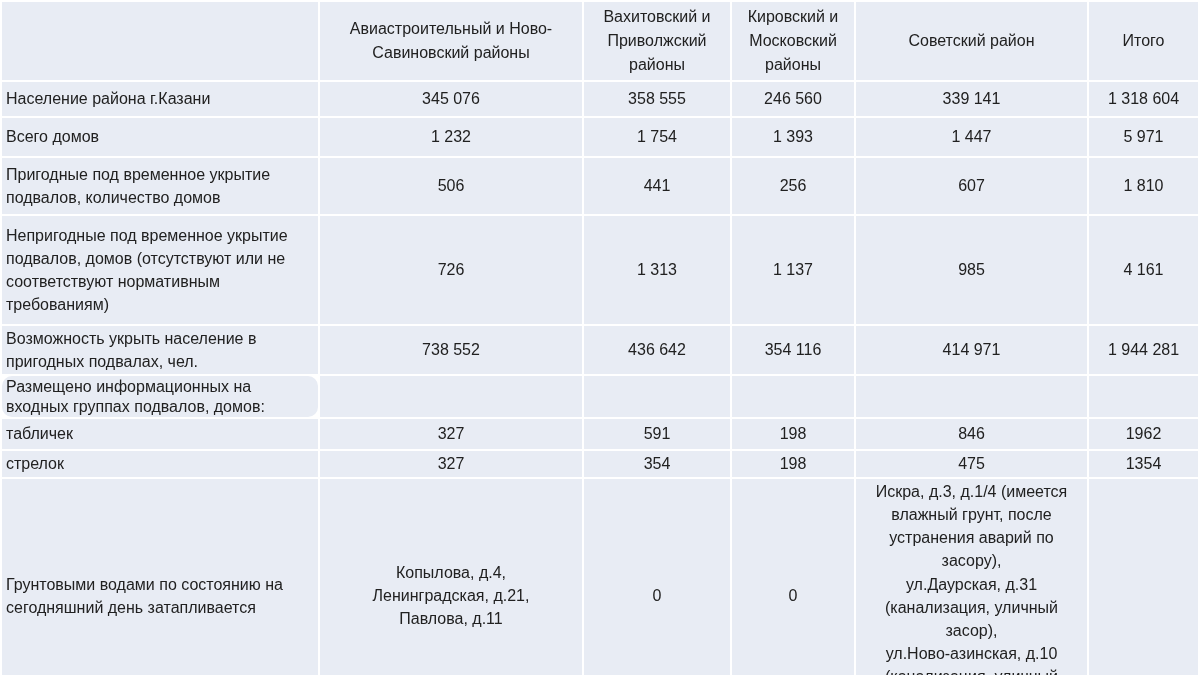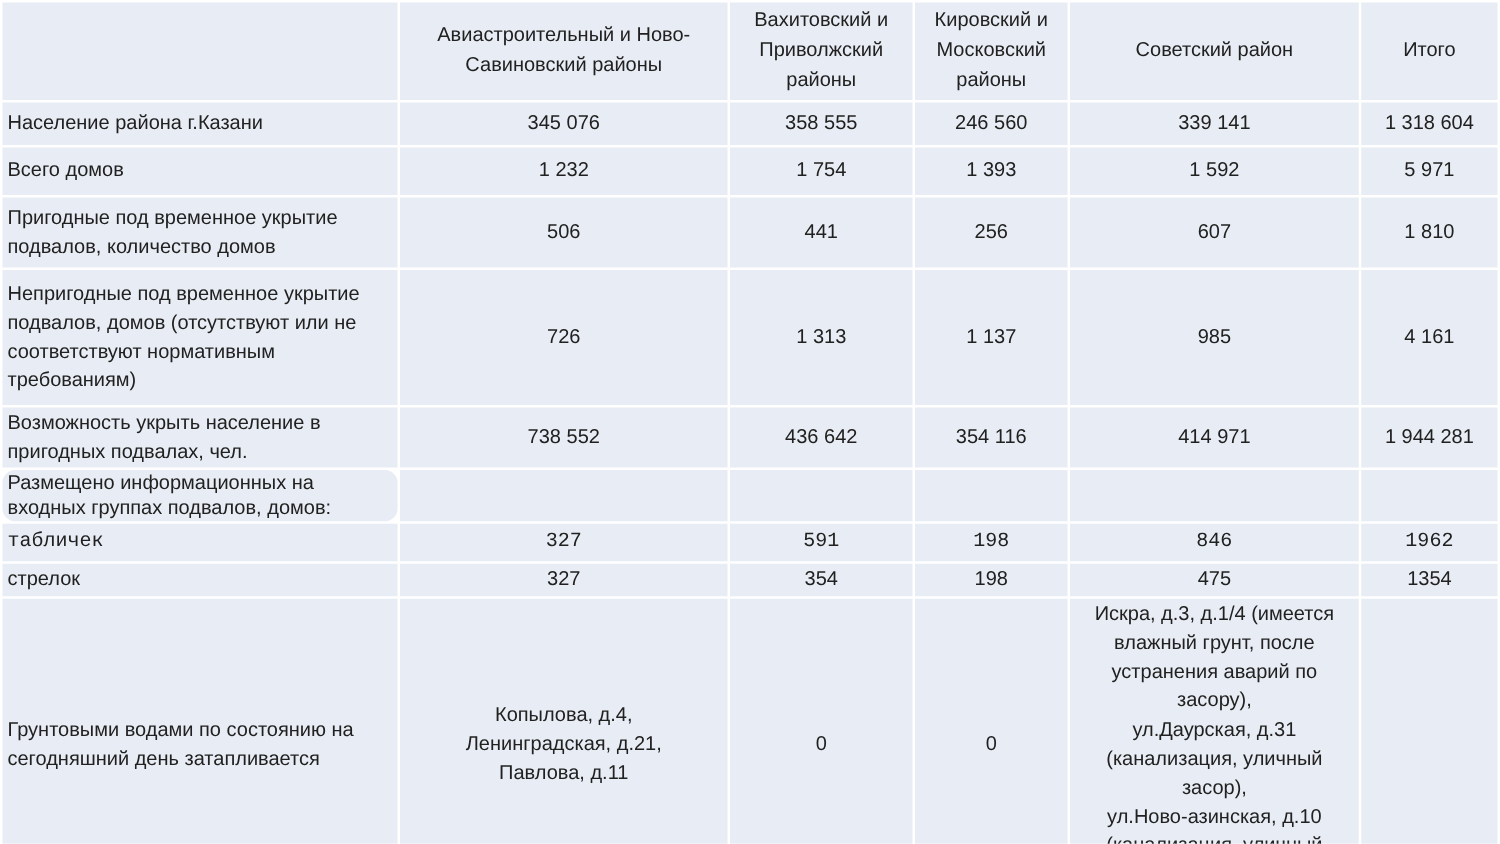--- a/index.html
+++ b/index.html
@@ -36,21 +36,21 @@
   }
   td { text-align: center; }
   
   thead tr { height: 78px; }
   tr.r0 { height: 34px; }
   tr.r1 { height: 38px; }
   tr.r2 { height: 56px; margin-left: 18px; }
   tr.r3 { height: 108px; }
   tr.r4 { height: 46px; margin-left: 44px; }
   tr.r5 { height: 36px; }
-  tr.r6 { height: 30px; font-family: Liberation Mono, monospace; }
+  tr.r6 { height: 30px; }
   tr.r7 { height: 26px; }
   tr.r8 { height: 221px; }
   tr.r5 th { line-height: 1.2; border-radius: 10px; }
   tr.r6 th, tr.r7 th, tr.r6 td, tr.r7 td { line-height: 1.1; }
   tr.r8 td { white-space: pre-line; line-height: 1.45; }
 </style>
 </head>
 <body>
 
 <table>
@@ -79,21 +79,21 @@
         <td>358 555</td>
         <td>246 560</td>
         <td>339 141</td>
         <td>1 318 604</td>
       </tr>
       <tr class="r1">
         <th>Всего домов</th>
         <td>1 232</td>
         <td>1 754</td>
         <td>1 393</td>
-        <td>1 592</td>
+        <td>1 447</td>
         <td>5 971</td>
       </tr>
       <tr class="r2">
         <th>Пригодные под временное укрытие подвалов, количество домов</th>
         <td>506</td>
         <td>441</td>
         <td>256</td>
         <td>607</td>
         <td>1 810</td>
       </tr>

